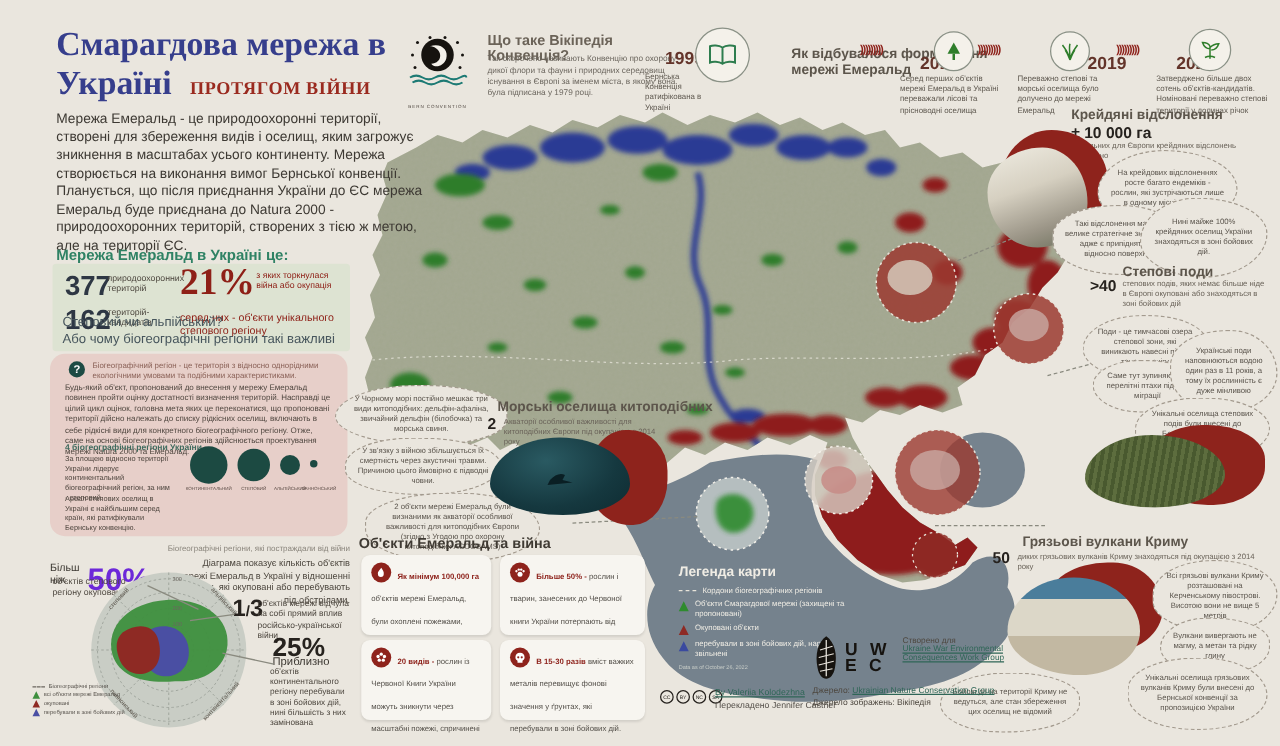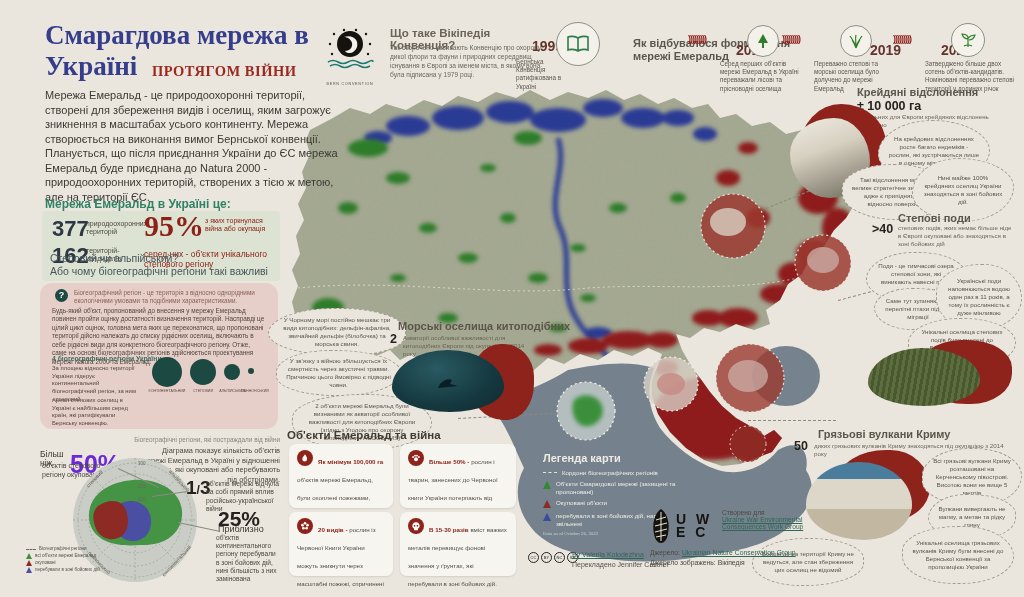--- a/index.html
+++ b/index.html
@@ -229,21 +229,21 @@
   <div class="abs main-title serif">Смарагдова мережа в Україні</div>
   <div class="abs war-sub serif">ПРОТЯГОМ ВІЙНИ</div>
   <div class="abs intro">Мережа Емеральд - це природоохоронні території, створені для збереження видів і оселищ, яким загрожує зникнення в масштабах усього континенту. Мережа створюється на виконання вимог Бернської конвенції. Планується, що після приєднання України до ЄС мережа Емеральд буде приєднана до Natura 2000 - природоохоронних територій, створених з тією ж метою, але на території ЄС.</div>
 
   <div class="abs stats-head">Мережа Емеральд в Україні це:</div>
   <div class="abs stats-box">
     <div class="abs n-big" style="left:10px;top:5px;">377</div>
     <div class="abs n-lab" style="left:44px;top:9px;">природоохоронних територій</div>
     <div class="abs n-big" style="left:10px;top:32px;">162</div>
     <div class="abs n-lab" style="left:44px;top:36px;">територій-кандидатів</div>
-    <div class="abs pct" style="left:102px;top:-2px;">95%</div>
+    <div class="abs pct" style="left:102px;top:-2px;">21%</div>
     <div class="abs pct-lab" style="left:163px;top:6px;">з яких торкнулася війна або окупація</div>
     <div class="abs pct-note" style="left:102px;top:38px;">серед них - об'єкти унікального степового регіону</div>
   </div>
 
   <div class="abs q1">Степовий чи альпійський?</div>
   <div class="abs q2">Або чому біогеографічні регіони такі важливі</div>
 
   <div class="abs pink-box">
     <div class="abs info-dot">?</div>
     <div class="abs info-txt">Біогеографічний регіон - це територія з відносно однорідними екологічними умовами та подібними характеристиками.</div>

